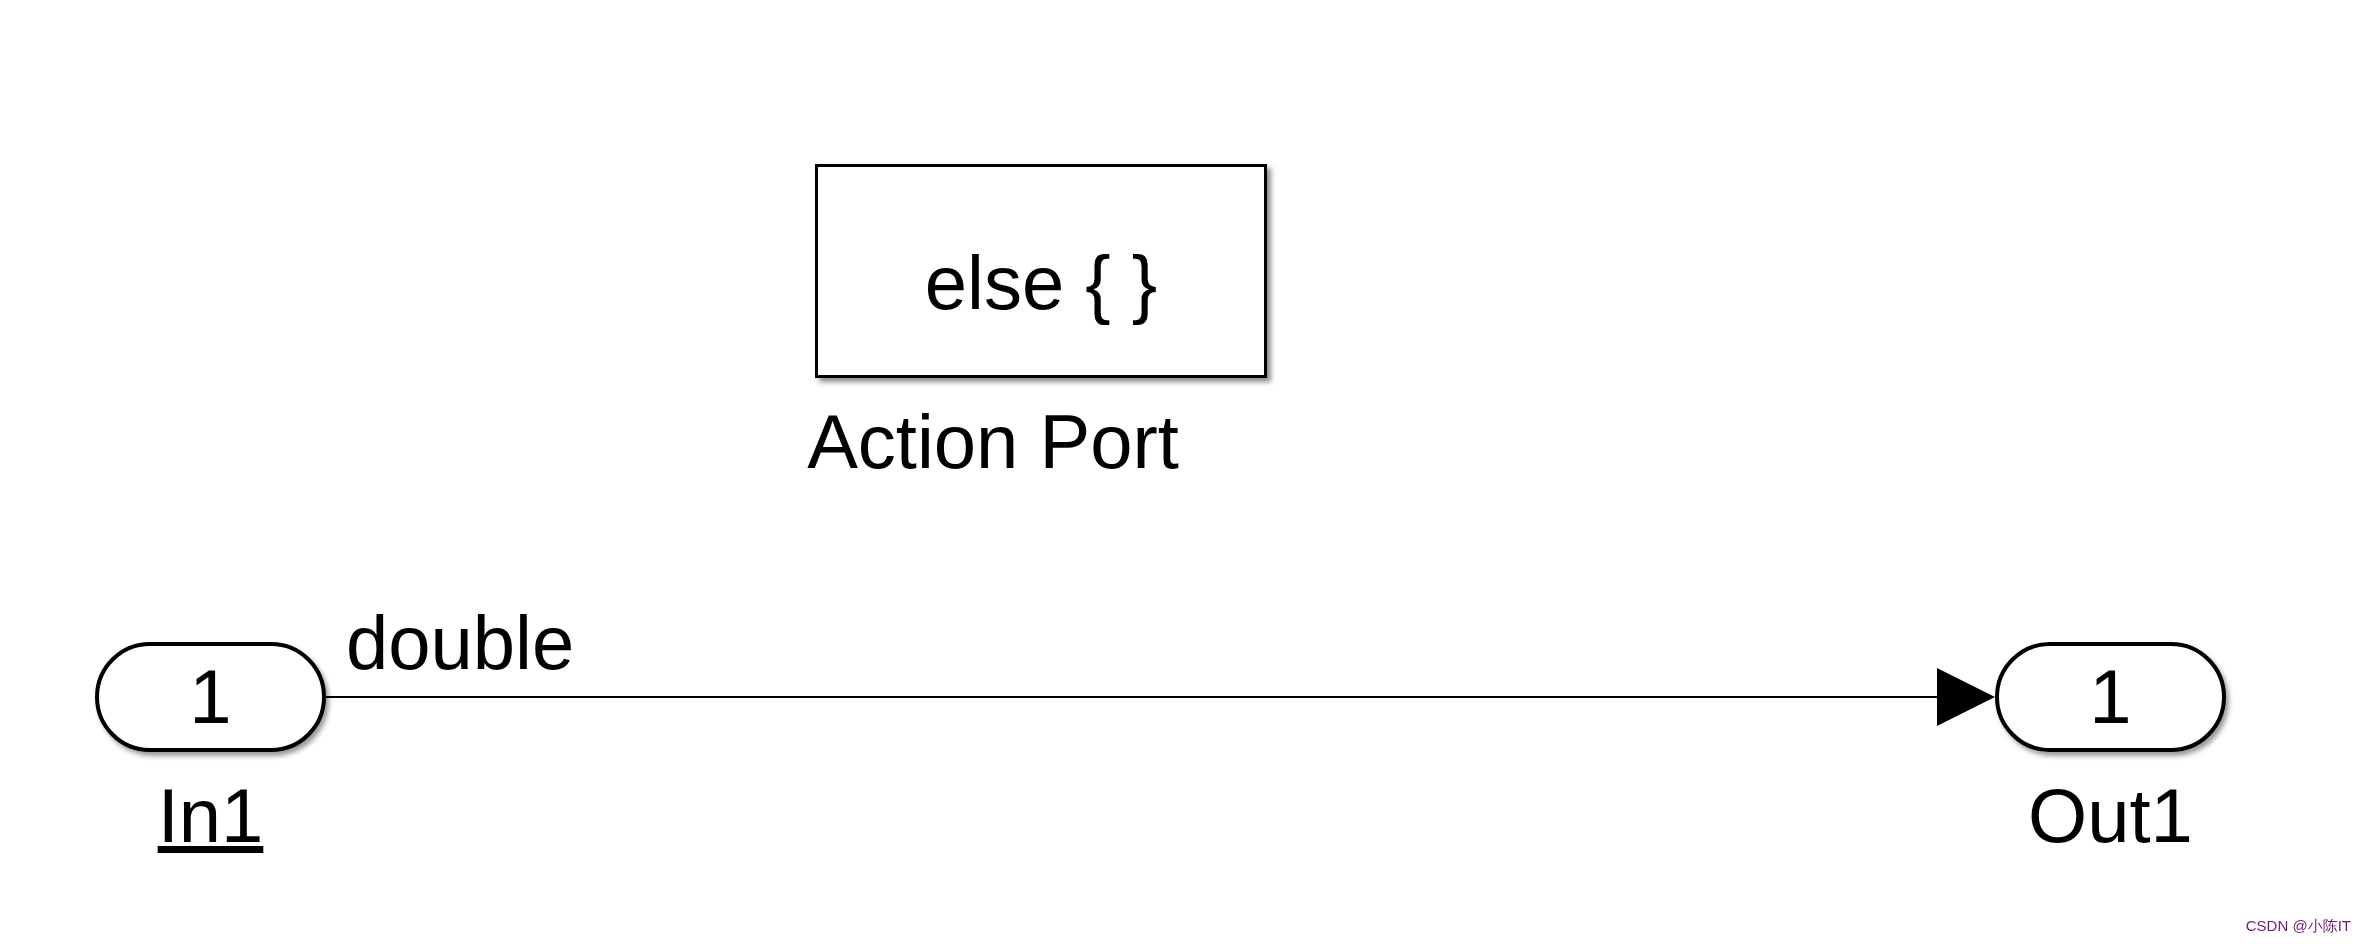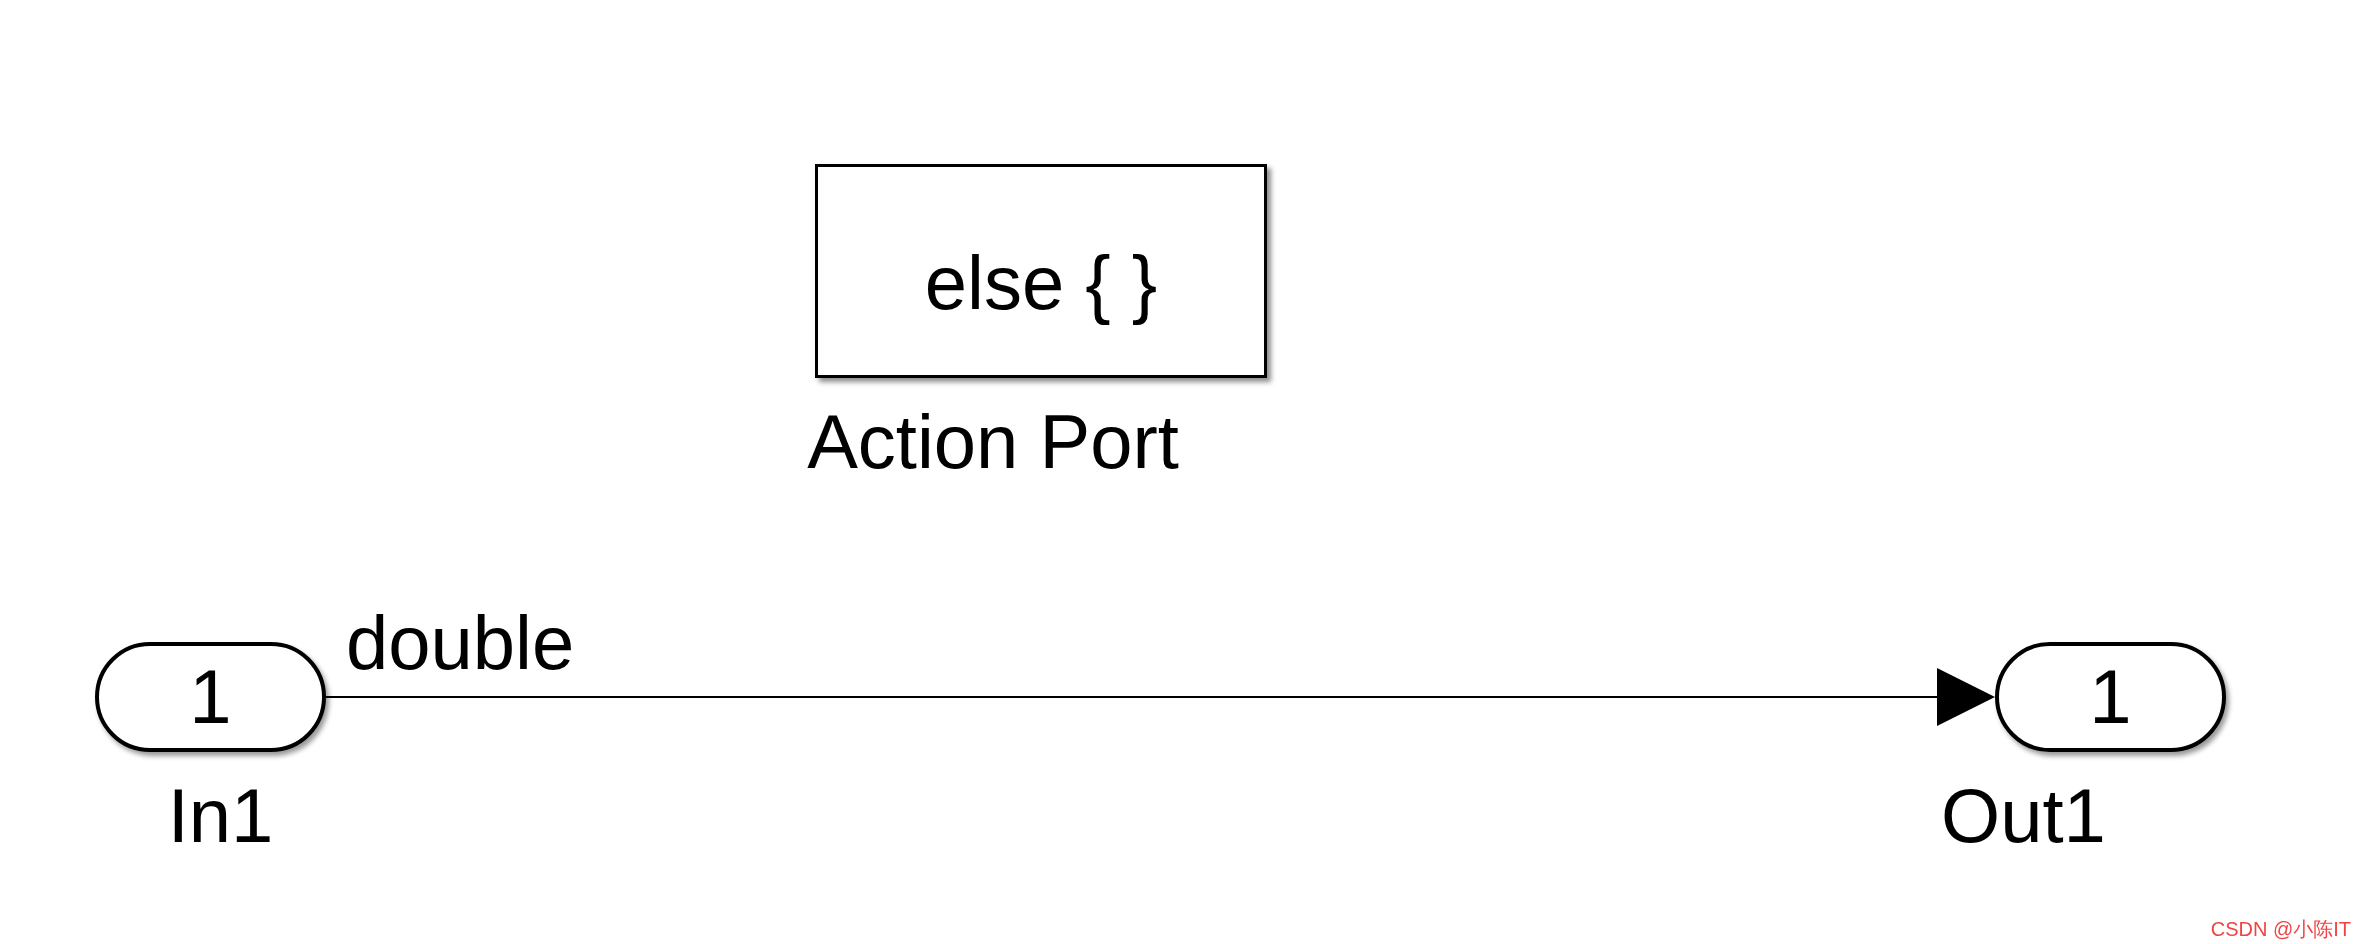--- a/index.html
+++ b/index.html
@@ -73,22 +73,22 @@
 
   .port-label {
     position: absolute;
     width: 231px;
     top: 774px;
     text-align: center;
     font-size: 76px;
     line-height: 1.1;
     white-space: nowrap;
   }
-  .in1-label  { left: 105px; }
-  .out1-label { left: 1908px; }
+  .in1-label  { left: 95px; text-decoration: underline; }
+  .out1-label { left: 1995px; }
 
   
   .signal-line {
     position: absolute;
     left: 326px;
     top: 696px;
     width: 1611px;
     height: 2px;
     background: #000000;
   }
@@ -109,23 +109,23 @@
     border-top: 29px solid transparent;
     border-bottom: 29px solid transparent;
     border-left: 58px solid #000000;
   }
 
   
   .watermark {
     position: absolute;
     right: 6px;
     top: 918px;
-    font-size: 20px;
+    font-size: 15px;
     line-height: 1.1;
-    color: #ef4444;
+    color: #701a75;
     white-space: nowrap;
   }
 </style>
 </head>
 <body>
 
 <div class="canvas">
 
   <div class="else-block">
     <span class="block-text">else { }</span>

